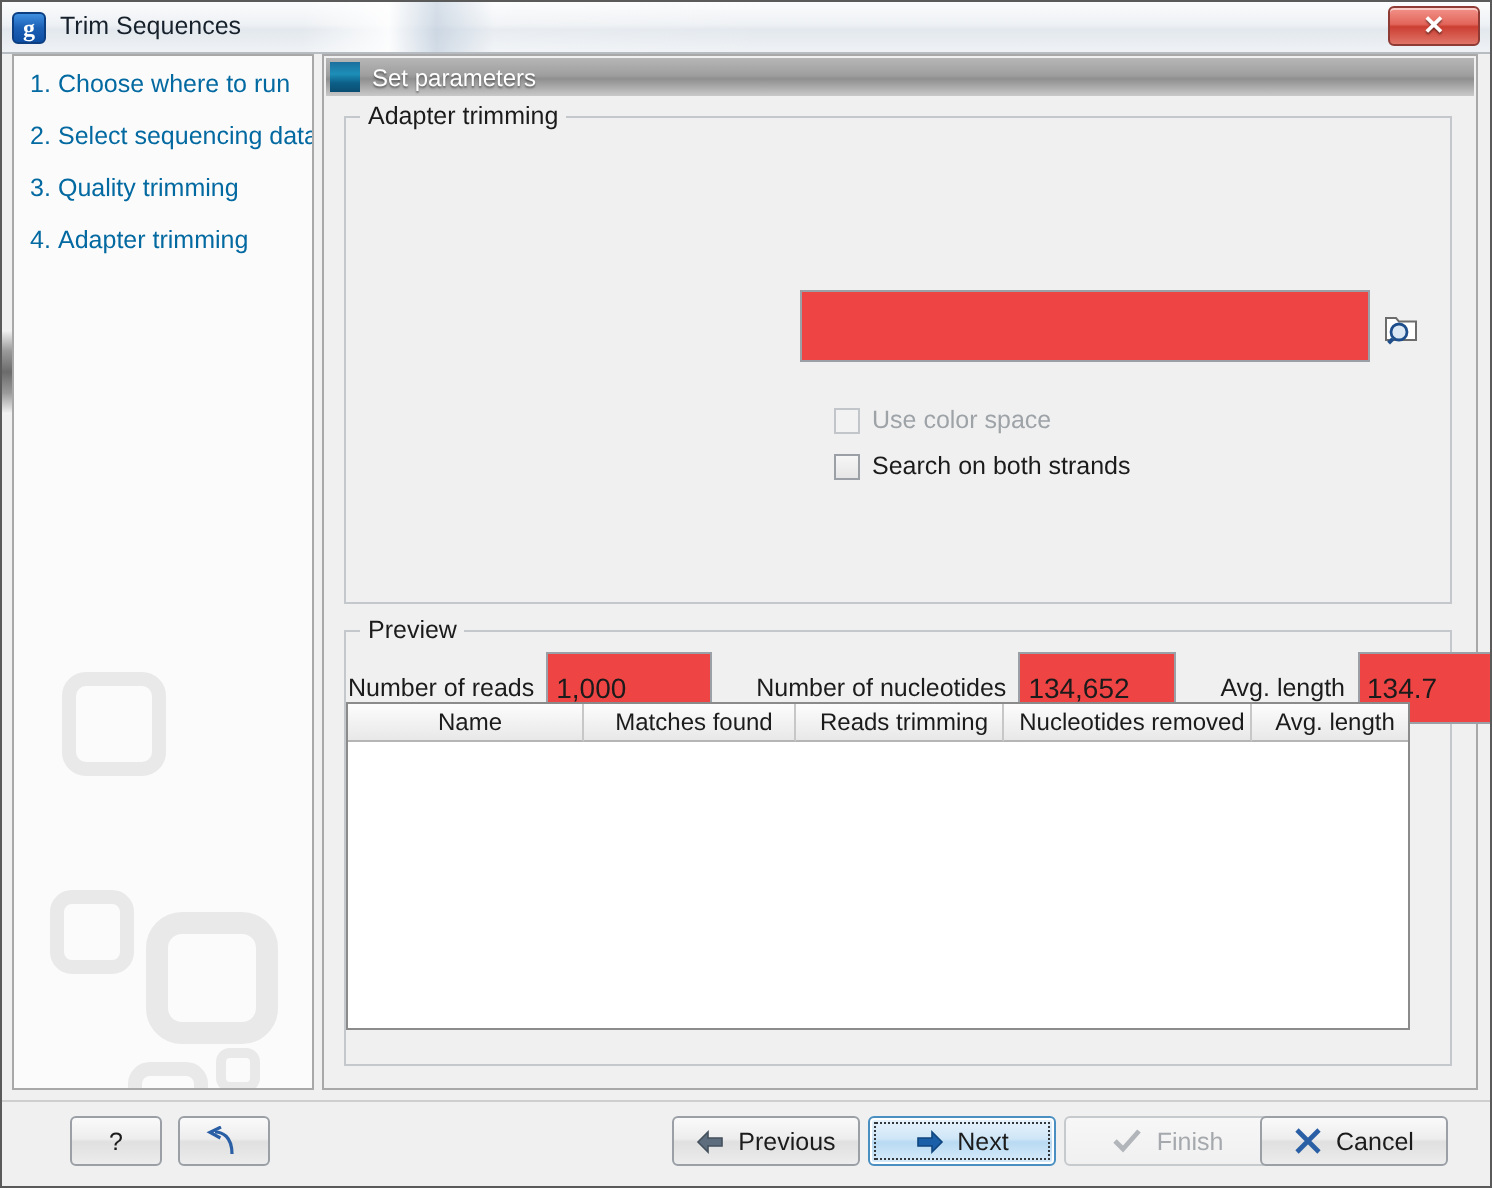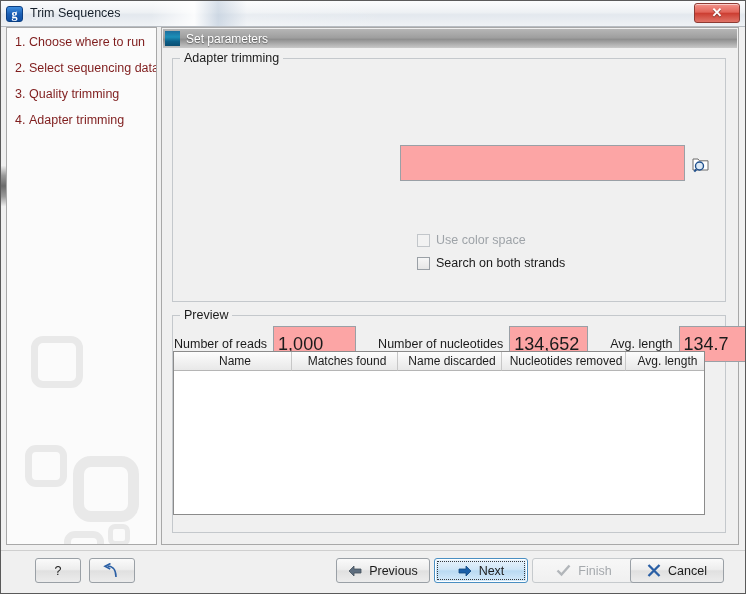--- a/index.html
+++ b/index.html
@@ -95,21 +95,21 @@
     position: absolute; left: 5px; top: 0px;
     width: 151px; height: 518px;
     background: #fbfbfb;
     border: 1px solid #a8a8a8;
     box-sizing: border-box;
     overflow: hidden;
   }
   #steps { padding: 7px 0 0 8px; }
   .step {
     display: block;
-    color: #7f1d1d;
+    color: #0369a1;
     font-size: 12.5px;
     margin-bottom: 12px;
     white-space: nowrap;
   }
   .step .num { display:inline-block; width: 14px; }
 
   
   .wm {
     position: absolute;
     border: 8px solid #e9e9e9;
@@ -166,40 +166,40 @@
   #gb-adapter { left: 10px; top: 30px; width: 554px; height: 244px; }
   #gb-preview { left: 10px; top: 287px; width: 554px; height: 218px; }
 
   
   #adapter-row {
     position: absolute; left: 238px; top: 117px;
     display: flex; align-items: center;
   }
   #adapter-label { font-size: 12.5px; color:#1b1b1b; margin-right: 3px; }
   .textfield {
-    background: #fca5a5;
+    background: #ef4444;
     border: 1px solid #9aa0a6;
     box-sizing: border-box;
     font-family: "Liberation Sans", sans-serif;
-    font-size: 18px;
+    font-size: 14px;
     color: #1b1b1b;
     padding: 17px 4px;
     line-height: 18px;
     height: 20px;
     outline: none;
   }
   #adapter-input { width: 285px; }
   #browse-btn {
     margin-left: 6px;
     width: 19px; height: 19px;
     position: relative;
   }
 
   
-  .cbrow { position: absolute; display: flex; align-items: center; margin-top: 30px; }
+  .cbrow { position: absolute; display: flex; align-items: center; }
   #cb-colorspace-row { left: 255px; top: 175px; }
   #cb-bothstrands-row { left: 255px; top: 198px; }
   .cbox {
     width: 13px; height: 13px;
     border: 1px solid #9aa0a6;
     background: linear-gradient(to bottom, #f6f6f6 0%, #e6e6e6 100%);
     box-sizing: border-box;
     margin-right: 6px;
   }
   .cbox.disabled {
@@ -370,21 +370,21 @@
         <input class="textfield" id="nuc-input" type="text" readonly="" value="134,652" style="">
         <span class="gap"></span>
         <span class="lbl">Avg. length</span>
         <input class="textfield" id="avg-input" type="text" readonly="" value="134.7" style="">
       </div>
 
       <div id="table">
         <div id="thead">
           <div class="th" style="width:118px">Name</div>
           <div class="th" style="width:106px">Matches found</div>
-          <div class="th" style="width:104px">Name discarded</div>
+          <div class="th" style="width:104px">Reads trimming</div>
           <div class="th" style="width:124px">Nucleotides removed</div>
           <div class="th" style="width:78px;border-right:none">Avg. length</div>
         </div>
         <div id="tbody"></div>
       </div>
 
     </div>
 
     <div id="btnbar">
 

